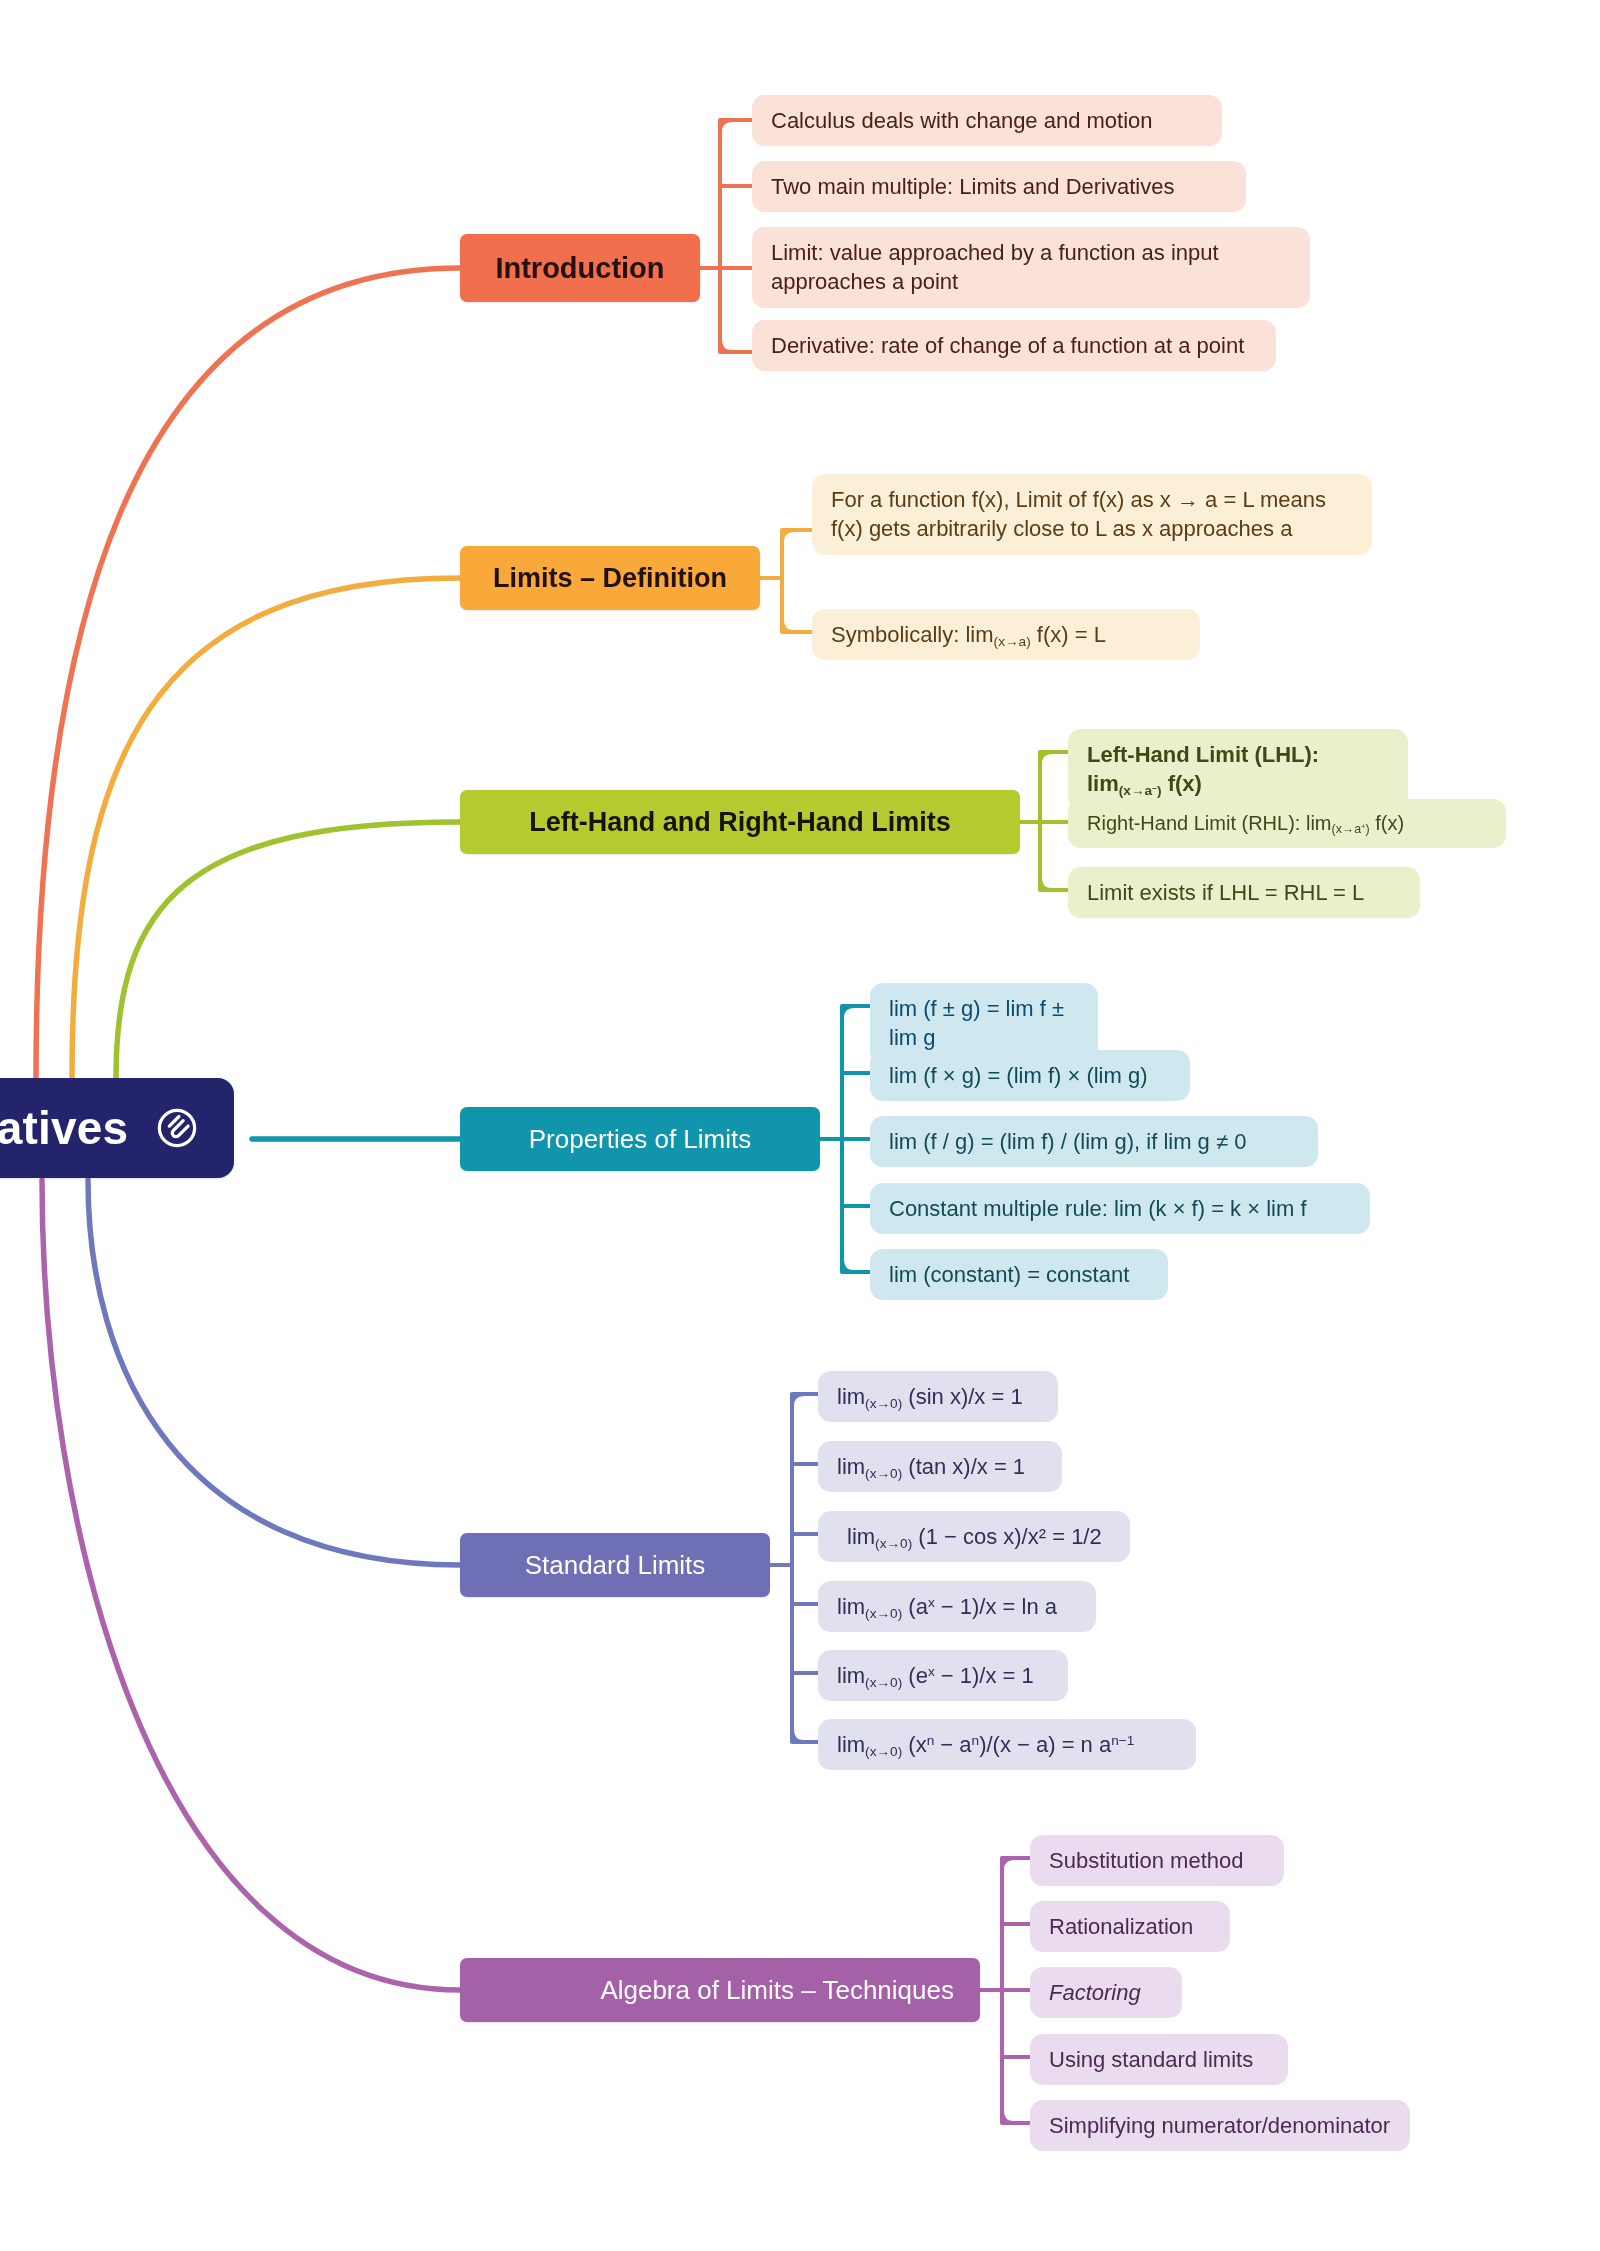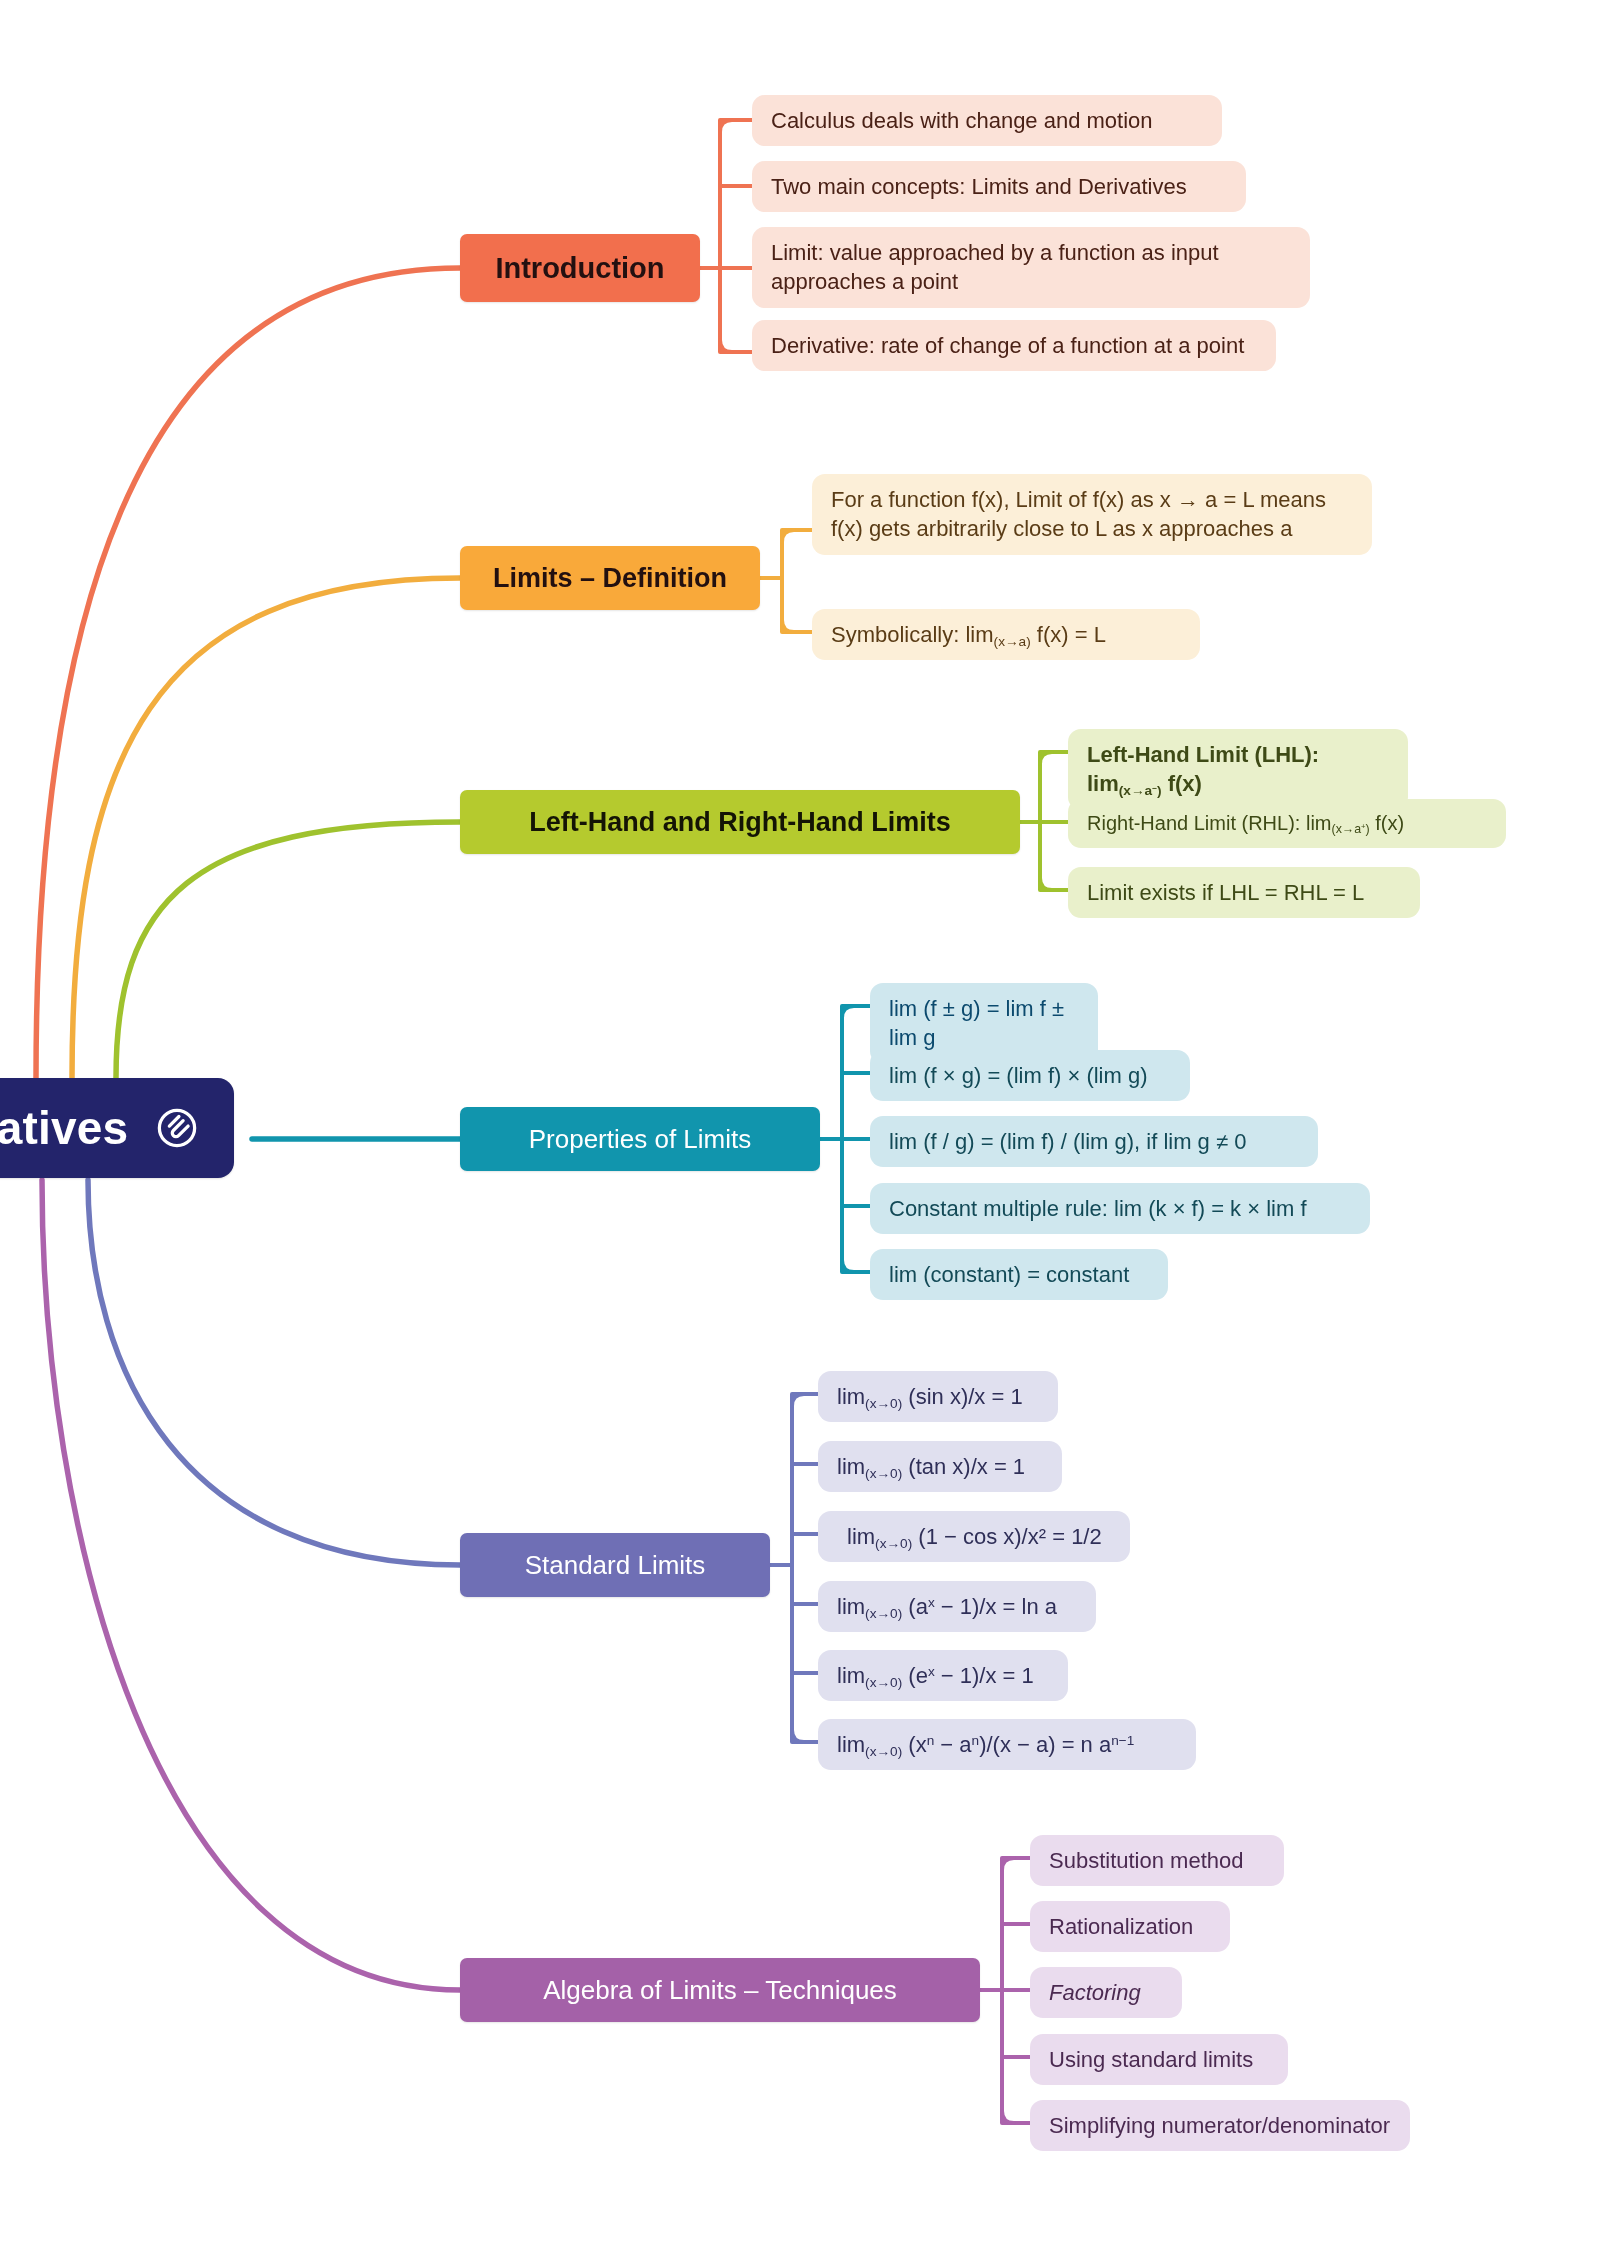--- a/index.html
+++ b/index.html
@@ -151,29 +151,29 @@
   </div>
 
   <div class="node branch" style="left:460px; top:1107px; height:64px; min-width:360px; padding:0 26px; background:#1195ad; color:#ffffff; font-size:26px; font-weight:400;">
     <span>Properties of Limits</span>
   </div>
 
   <div class="node branch" style="left:460px; top:1533px; height:64px; min-width:310px; padding:0 26px; background:#6f6fb5; color:#ffffff; font-size:26px; font-weight:400;">
     <span>Standard Limits</span>
   </div>
 
-  <div class="node branch" style="left:460px; top:1958px; height:64px; min-width:520px; padding:0 26px; background:#a461a8; color:#ffffff; font-size:26px; font-weight:400;">
+  <div class="node branch" style="left:460px; top:1958px; height:64px; min-width:520px; padding:0 26px; background:#a461a8; color:#ffffff; font-size:26px; font-weight:400;justify-content:flex-end;">
     <span>Algebra of Limits – Techniques</span>
   </div>
 
   <div class="leaf" style="left:752px; top:95px; width:470px; background:#fbe2d8; color:#4a2116; font-size:22px;">
     <span class="txt">Calculus deals with change and motion</span>
   </div>
   <div class="leaf" style="left:752px; top:161px; width:494px; background:#fbe2d8; color:#4a2116; font-size:22px;">
-    <span class="txt">Two main concepts: Limits and Derivatives</span>
+    <span class="txt">Two main multiple: Limits and Derivatives</span>
   </div>
   <div class="leaf" style="left:752px; top:227px; width:558px; background:#fbe2d8; color:#4a2116; font-size:22px;">
     <span class="txt">Limit: value approached by a function as input approaches a point</span>
   </div>
   <div class="leaf" style="left:752px; top:320px; width:524px; background:#fbe2d8; color:#4a2116; font-size:22px;">
     <span class="txt">Derivative: rate of change of a function at a point</span>
   </div>
 
   <div class="leaf" style="left:812px; top:474px; width:560px; background:#fcefd8; color:#5a3c16; font-size:22px;">
     <span class="txt">For a function f(x), Limit of f(x) as x → a = L means f(x) gets arbitrarily close to L as x approaches a</span>

